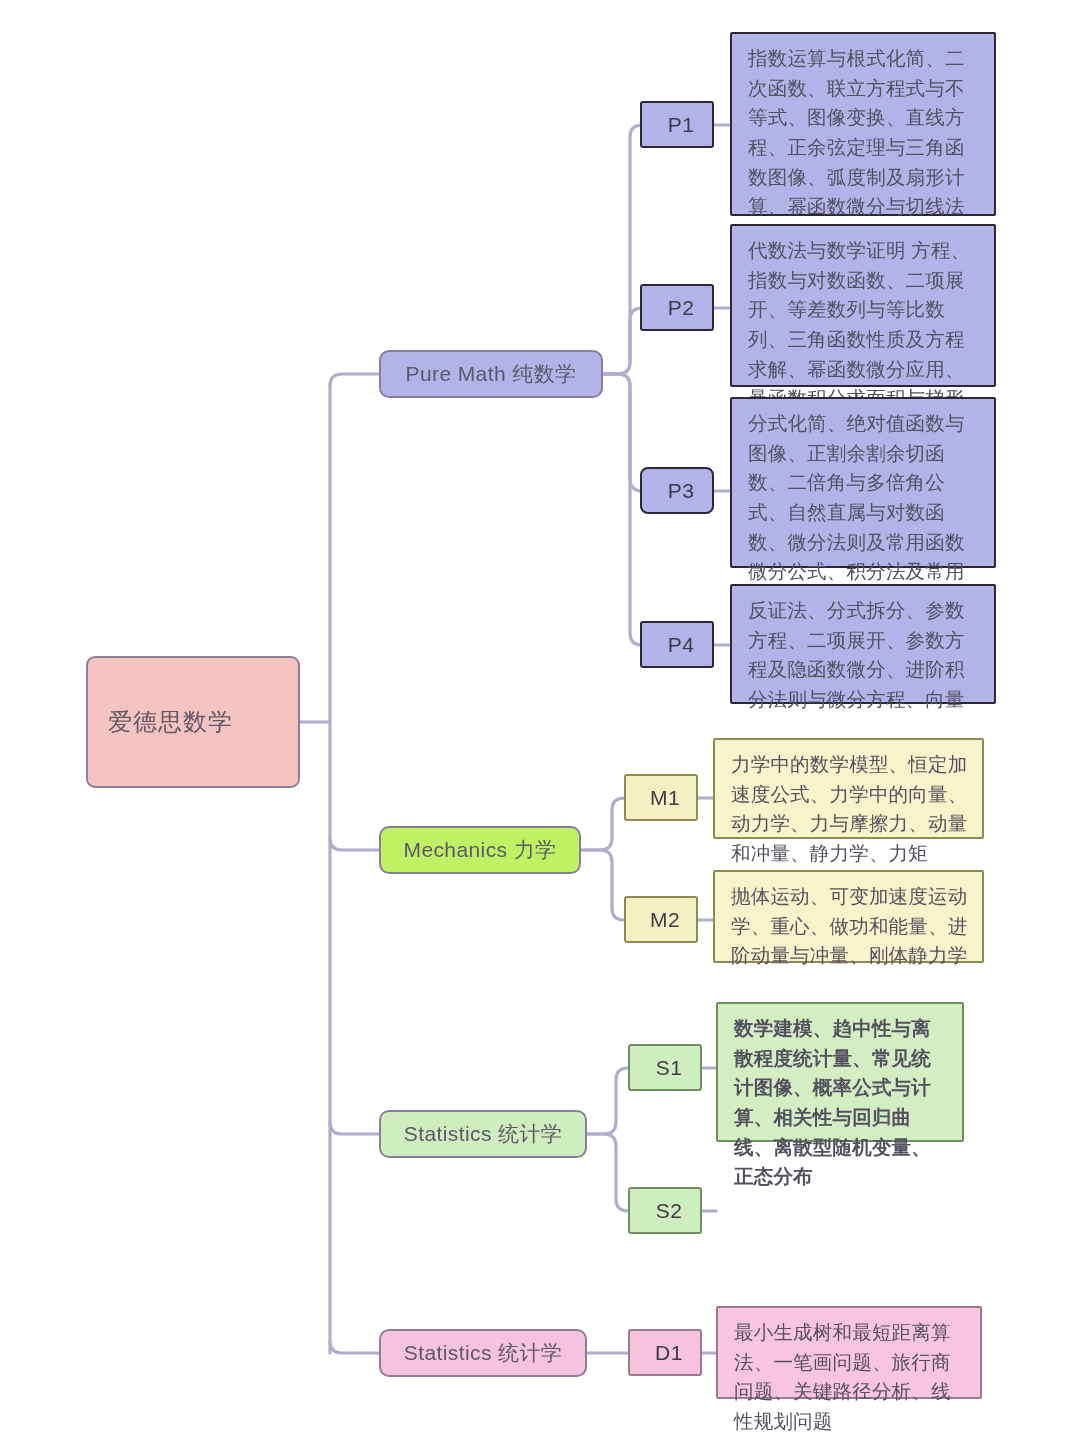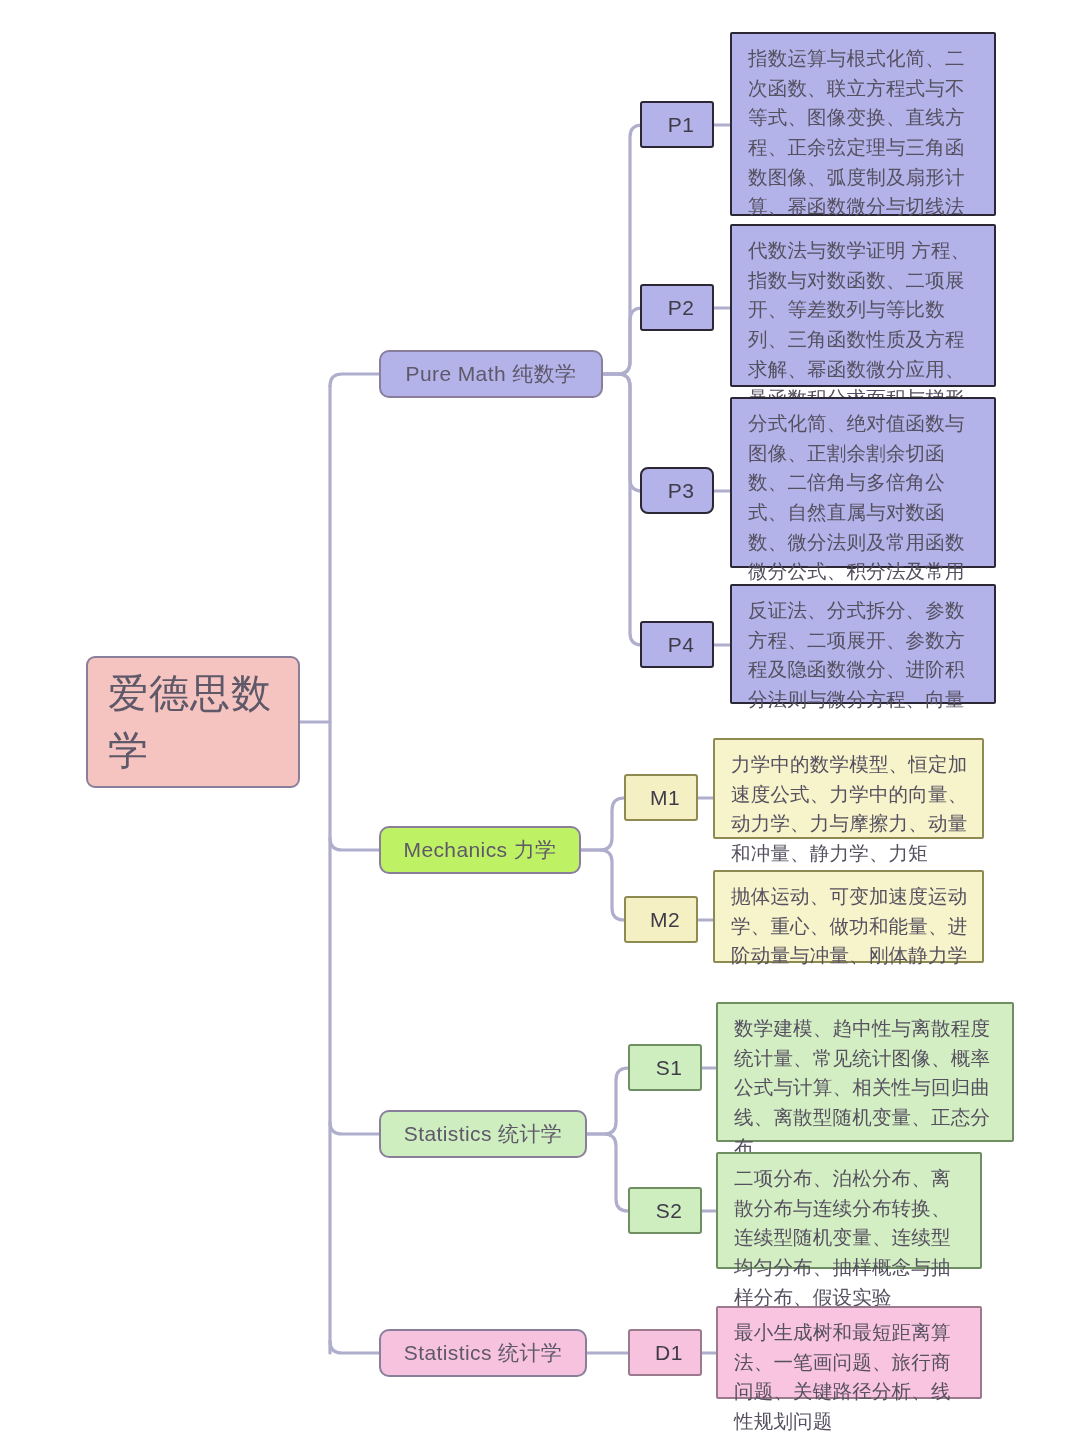--- a/index.html
+++ b/index.html
@@ -40,21 +40,21 @@
   .node-root {
     left: 86px;
     top: 656px;
     width: 214px;
     height: 132px;
     background: #f5c4c0;
     border-color: #8a7f9b;
     border-radius: 9px;
     padding: 10px 20px;
     color: #5e5869;
-    font-size: 40px;
+    font-size: 24px;
     line-height: 1.42;
     letter-spacing: 1px;
   }
   .node-root .label { display: block; }
 
   
   .node-cat {
     border-radius: 10px;
     justify-content: center;
     font-size: 21px;
@@ -111,21 +111,21 @@
   .detail-yellow { background: #f7f3ca; border-color: #8f8a52; }
   .detail-green  { background: #d4eec4; border-color: #6f8f62; }
   .detail-pink   { background: #f9c4e0; border-color: #9c7a8e; }
 
   .d-p1 { left: 730px; top: 32px;   width: 266px; height: 184px; }
   .d-p2 { left: 730px; top: 224px;  width: 266px; height: 163px; }
   .d-p3 { left: 730px; top: 397px;  width: 266px; height: 171px; }
   .d-p4 { left: 730px; top: 584px;  width: 266px; height: 120px; }
   .d-m1 { left: 713px; top: 738px;  width: 271px; height: 101px; }
   .d-m2 { left: 713px; top: 870px;  width: 271px; height: 93px;  }
-  .d-s1 { left: 716px; top: 1002px; width: 298px; height: 140px; }
+  .d-s1 { left: 716px; top: 1002px; width: 248px; height: 140px; font-weight: bold; }
   .d-s2 { left: 716px; top: 1152px; width: 266px; height: 117px; }
   .d-d1 { left: 716px; top: 1306px; width: 266px; height: 93px; justify-content: flex-end;  }
 
   .detail-text { display: block; width: 100%; }
 </style>
 </head>
 <body>
 
 <div id="mindmap">
 
@@ -236,21 +236,18 @@
   <div class="node node-detail detail-yellow d-m1">
     <span class="detail-text">力学中的数学模型、恒定加速度公式、力学中的向量、动力学、力与摩擦力、动量和冲量、静力学、力矩</span>
   </div>
   <div class="node node-detail detail-yellow d-m2">
     <span class="detail-text">抛体运动、可变加速度运动学、重心、做功和能量、进阶动量与冲量、刚体静力学</span>
   </div>
 
   <div class="node node-detail detail-green d-s1">
     <span class="detail-text">数学建模、趋中性与离散程度统计量、常见统计图像、概率公式与计算、相关性与回归曲线、离散型随机变量、正态分布</span>
   </div>
-  <div class="node node-detail detail-green d-s2">
-    <span class="detail-text">二项分布、泊松分布、离散分布与连续分布转换、连续型随机变量、连续型均匀分布、抽样概念与抽样分布、假设实验</span>
-  </div>
 
   <div class="node node-detail detail-pink d-d1">
     <span class="detail-text">最小生成树和最短距离算法、一笔画问题、旅行商问题、关键路径分析、线性规划问题</span>
   </div>
 
 </div>
 
 </body></html>

